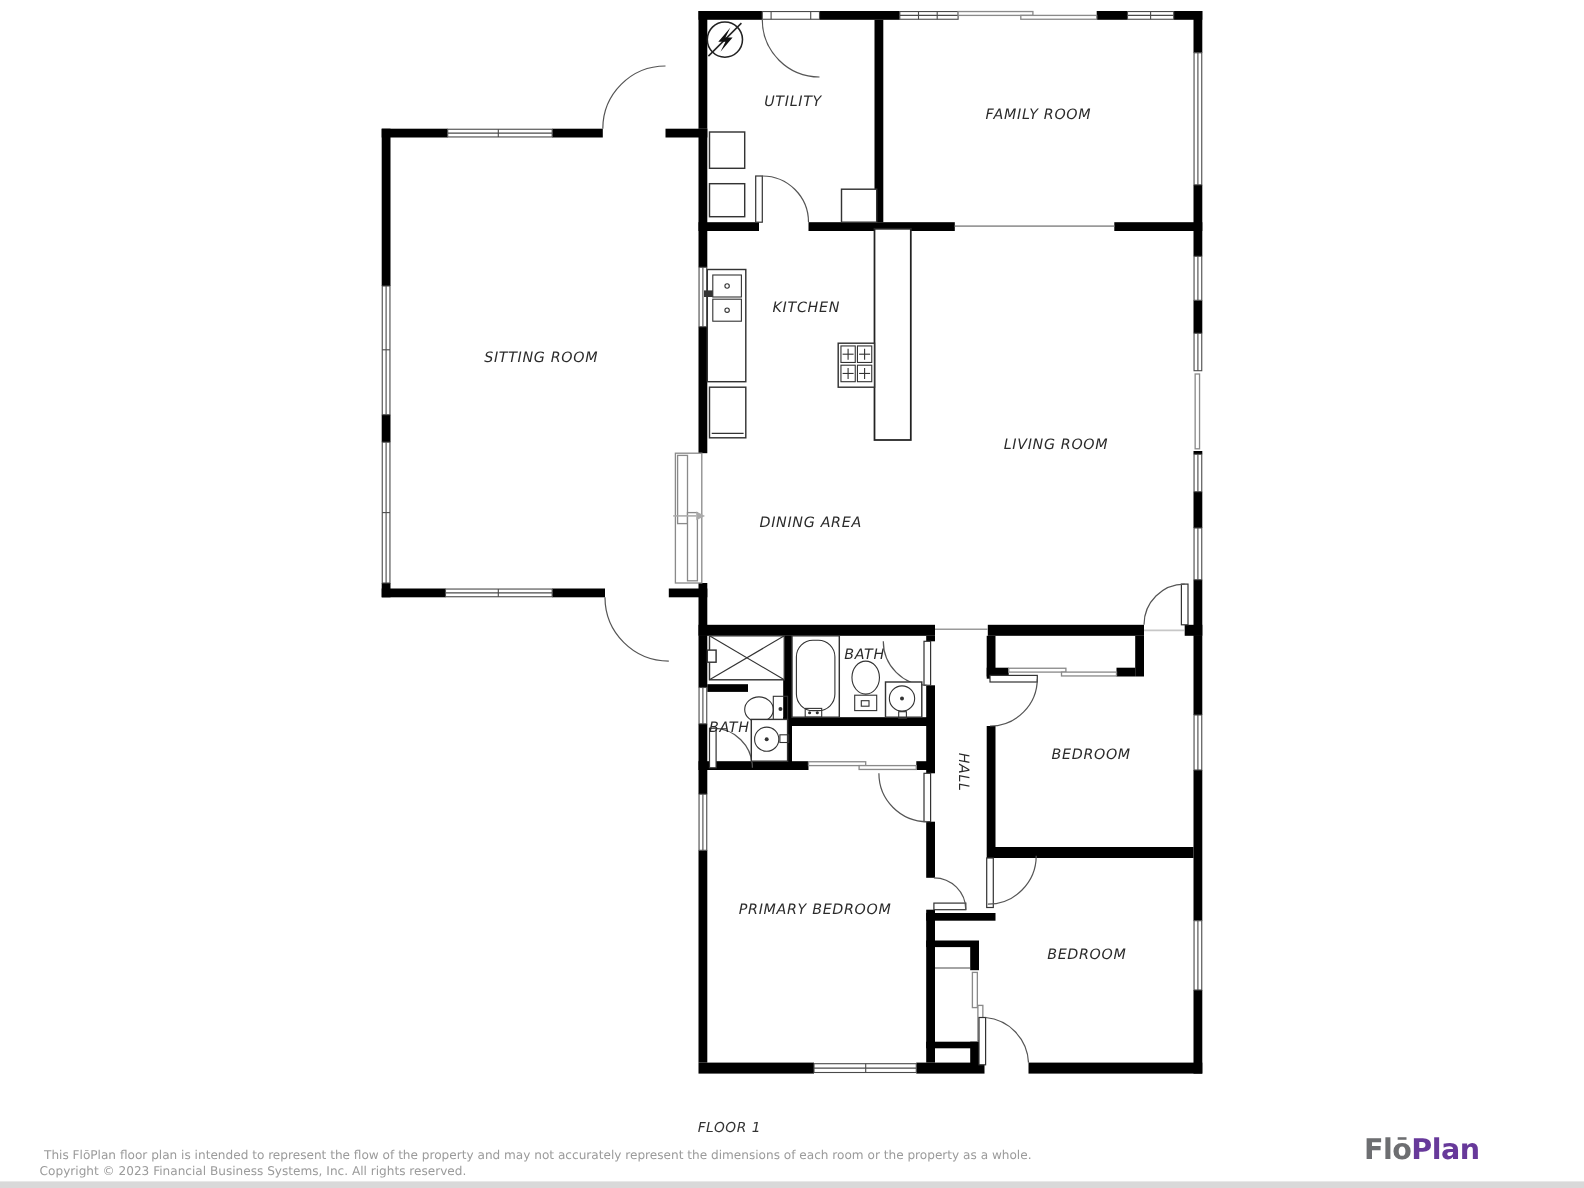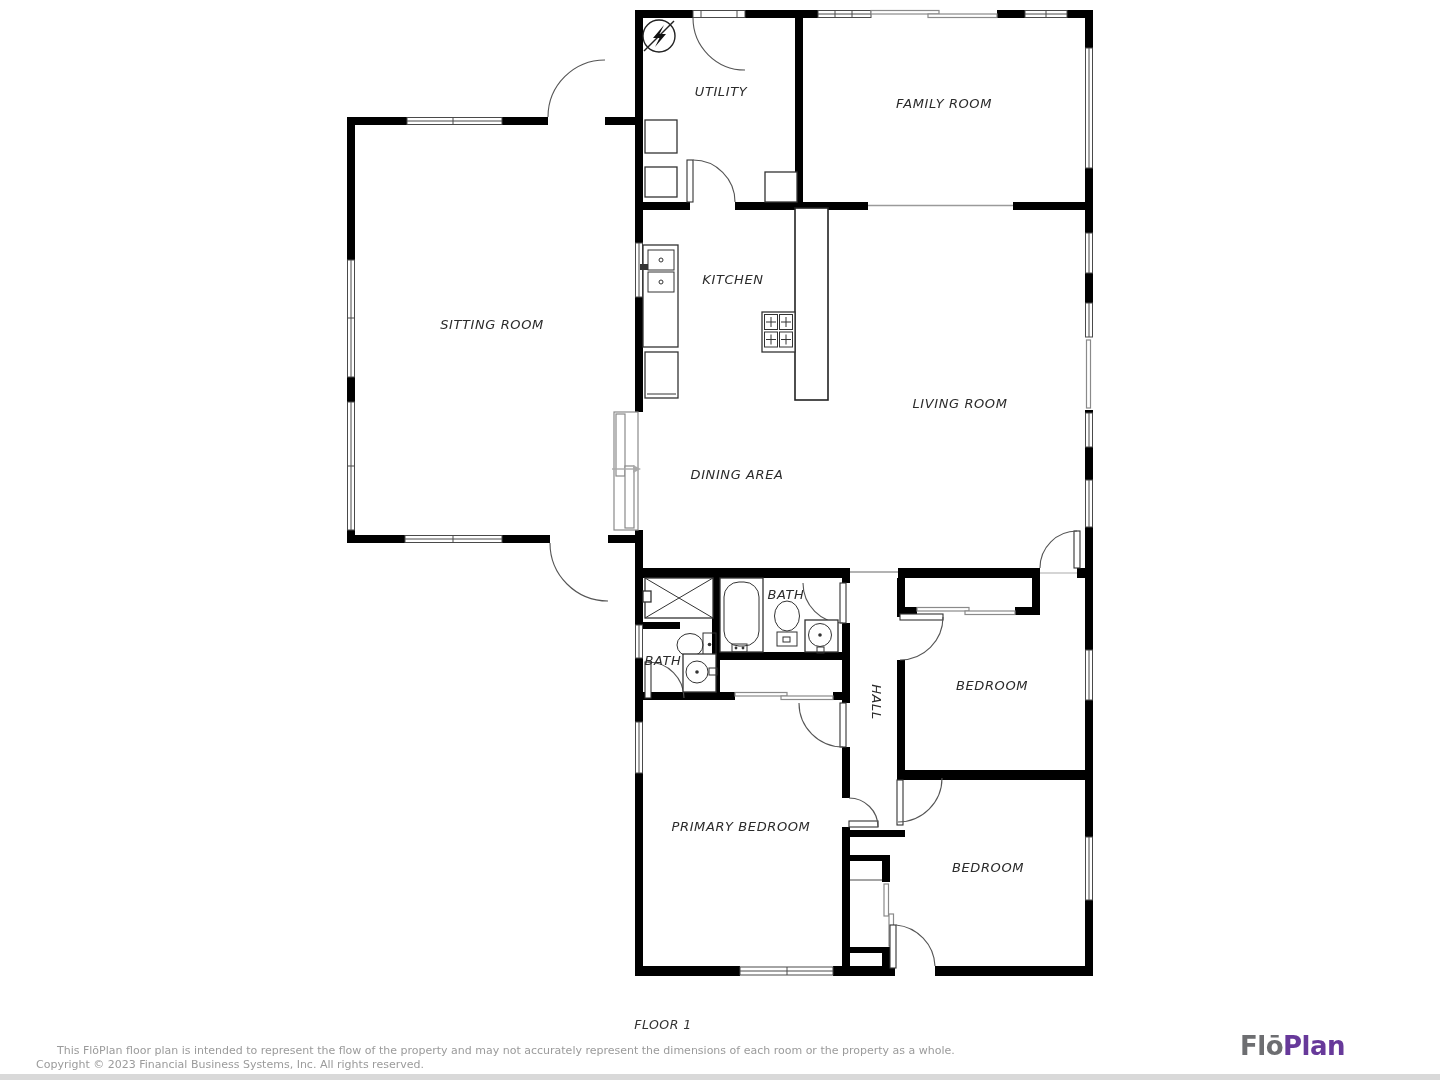--- a/index.html
+++ b/index.html
@@ -12,21 +12,21 @@
   .winline{stroke:#4a4a4a;stroke-width:1;}
   .fix{fill:#fff;stroke:#333;stroke-width:1.3;}
   .fixthin{fill:none;stroke:#333;stroke-width:1;}
   .arc{fill:none;stroke:#555;stroke-width:1.1;}
   .leaf{fill:#fff;stroke:#333;stroke-width:1.1;}
   .slider{fill:#fff;stroke:#8a8a8a;stroke-width:1.2;}
   .thresh{stroke:#9a9a9a;stroke-width:1.5;}
   .roomlabel{font-size:13px;letter-spacing:0.6px;fill:#2b2b2b;text-anchor:middle;}
   .floorlabel{font-size:12.5px;letter-spacing:0.5px;fill:#333;text-anchor:middle;}
   .footer-line{position:absolute;font-size:11px;color:#9b9b9b;white-space:nowrap;}
-  #disc1{left:57px;top:1044px;}
+  #disc1{left:40px;top:1044px;}
   #disc2{left:36px;top:1058px;}
   #logo{position:absolute;left:1240px;top:1031px;font-size:26px;font-weight:700;
         letter-spacing:-0.5px;}
   #bottom-strip{position:absolute;left:0;top:1074px;width:1440px;height:6px;background:#d9d9d9;}
 </style>
 </head>
 <body>
 
 <div id="plan-wrap">
 <svg width="1440" height="1080" viewBox="0 0 1440 1080">

